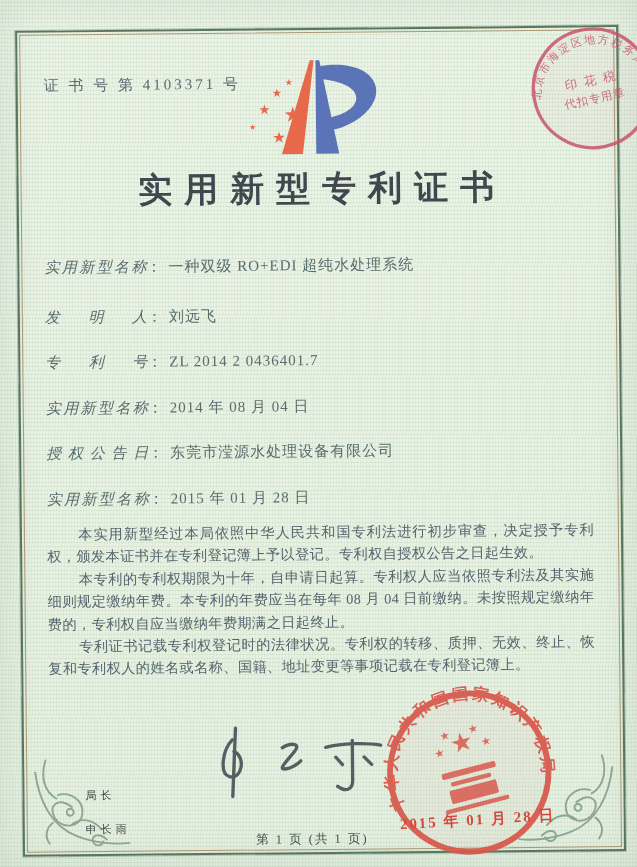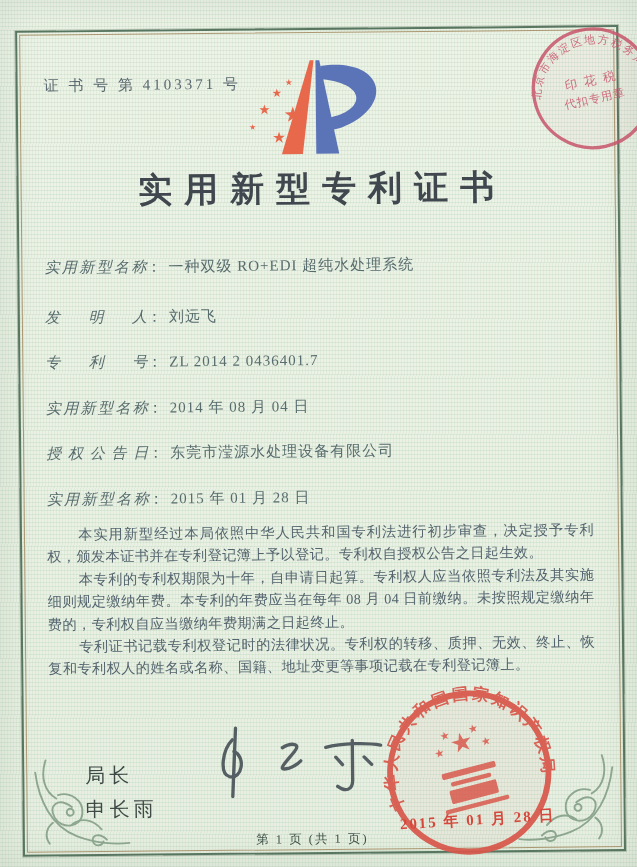--- a/index.html
+++ b/index.html
@@ -43,21 +43,21 @@
   .frow:nth-child(1){top:0;}
   .frow:nth-child(2){top:50px;}
   .frow:nth-child(3){top:95px;}
   .frow:nth-child(4){top:141px;}
   .frow:nth-child(5){top:186px;}
   .frow:nth-child(6){top:232px;}
   .flabel{display:inline-block;width:102px;text-align:justify;text-align-last:justify;letter-spacing:0;font-style:italic;}
   .fcolon{display:inline-block;margin-right:6px;}
   .paras{position:absolute;left:46px;right:44px;top:521px;color:#54646e;}
   .paras p{margin:0;font-size:14.2px;line-height:22.4px;text-indent:2.2em;text-align:justify;letter-spacing:.4px;}
-  .sig-labels{position:absolute;left:82px;top:756px;font-size:20px;color:#3f4a46;letter-spacing:4px;line-height:34px;}
+  .sig-labels{position:absolute;left:82px;top:776px;font-size:11px;color:#3f4a46;letter-spacing:4px;line-height:34px;}
   .sig-labels div{white-space:nowrap;}
   .signature{position:absolute;left:196px;top:716px;width:200px;height:96px;color:#3d464e;}
   .seal{position:absolute;left:380px;top:688px;width:172px;height:172px;transform:rotate(-14deg);opacity:.92;}
   .seal-date{
     position:absolute;left:396px;top:812px;transform:rotate(-3deg);
     font-size:15px;font-weight:bold;letter-spacing:2px;color:#d6483c;white-space:nowrap;
   }
   .tax-stamp{position:absolute;left:529px;top:24px;width:134px;height:134px;transform:rotate(-12deg);opacity:.85;}
   .footer{
     position:absolute;left:0;right:20px;top:831px;text-align:center;

